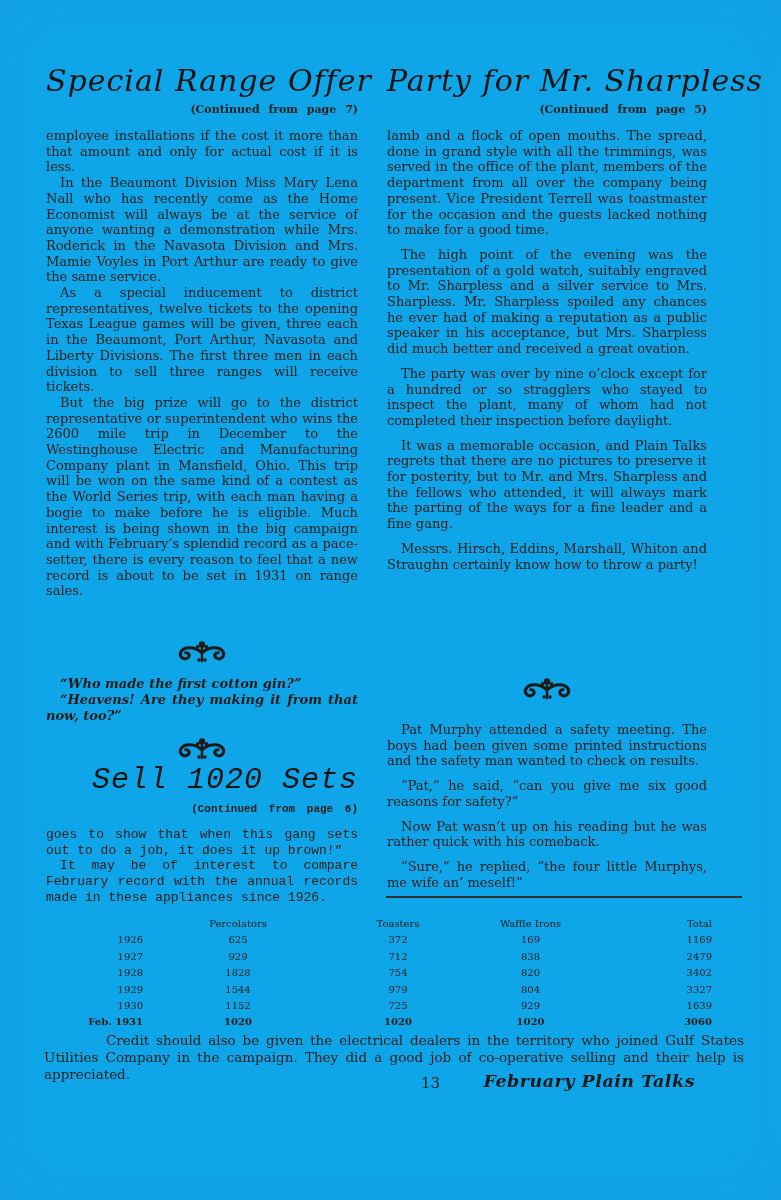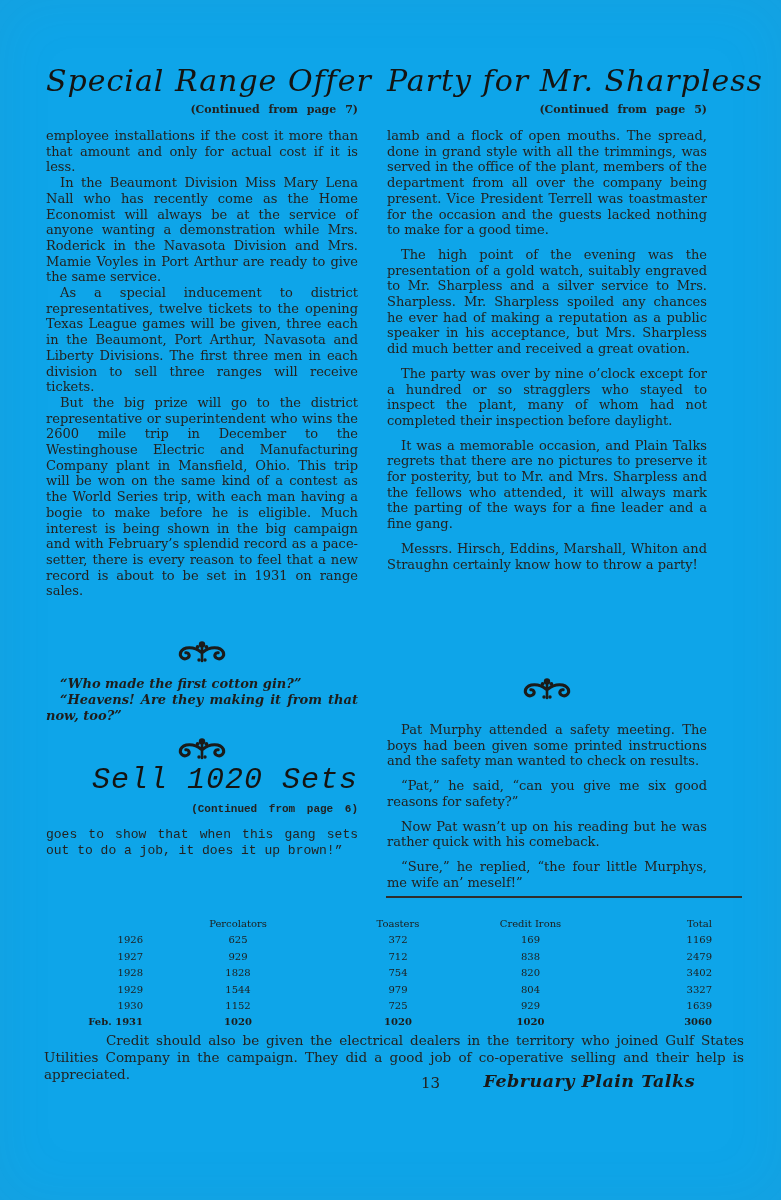--- a/index.html
+++ b/index.html
@@ -163,20 +163,21 @@
     <path d="M26 13 C19 7, 8.5 7.5, 5.8 13 C3.8 17.5, 8.5 21.5, 12.5 19 C15.5 17, 14 13.2, 10.8 13.8" stroke="#1b1b19" stroke-width="3.1" fill="none" stroke-linecap="round"></path>
     <path d="M28 13 C35 7, 45.5 7.5, 48.2 13 C50.2 17.5, 45.5 21.5, 41.5 19 C38.5 17, 40 13.2, 43.2 13.8" stroke="#1b1b19" stroke-width="3.1" fill="none" stroke-linecap="round"></path>
   </svg>
 </div>
 
     <div class="article-2">
       <h1 class="article-title title-right">Sell 1020 Sets</h1>
       <div class="continued">(Continued from page 6)</div>
       <div class="body-text">
         <p>goes to show that when this gang sets out to do a job, it does it up brown!”</p>
+        <p class="indent">It may be of interest to compare February record with the annual records made in these appliances since 1926.</p>
       </div>
     </div>
 
   </div>
 
   <div class="col col-right">
 
     <div>
       <h1 class="article-title title-center">Party for Mr. Sharpless</h1>
       <div class="continued">(Continued from page 5)</div>
@@ -214,21 +215,21 @@
 
   </div>
 
   <div class="rule-right"></div>
 
   <div class="sales-table">
     <div class="t-row">
       <div class="t-c1"></div>
       <div class="t-c2">Percolators</div>
       <div class="t-c3">Toasters</div>
-      <div class="t-c4">Credit Irons</div>
+      <div class="t-c4">Waffle Irons</div>
       <div class="t-c5">Total</div>
     </div>
     <div class="t-row">
       <div class="t-c1">1926</div>
       <div class="t-c2">625</div>
       <div class="t-c3">372</div>
       <div class="t-c4">169</div>
       <div class="t-c5">1169</div>
     </div>
     <div class="t-row">

